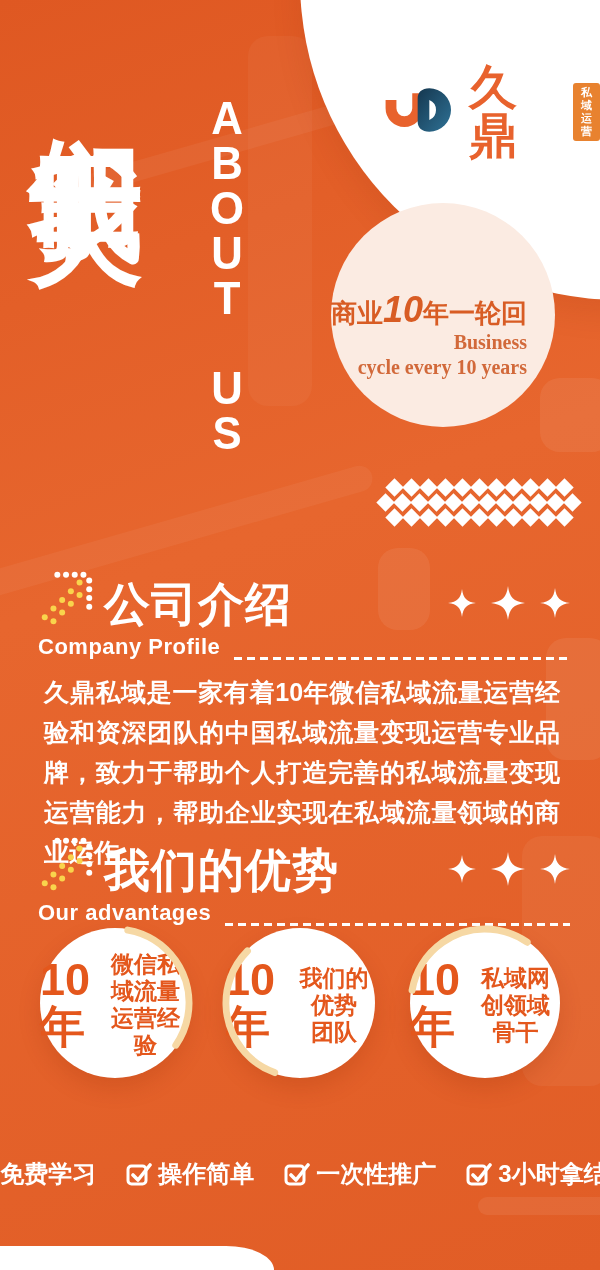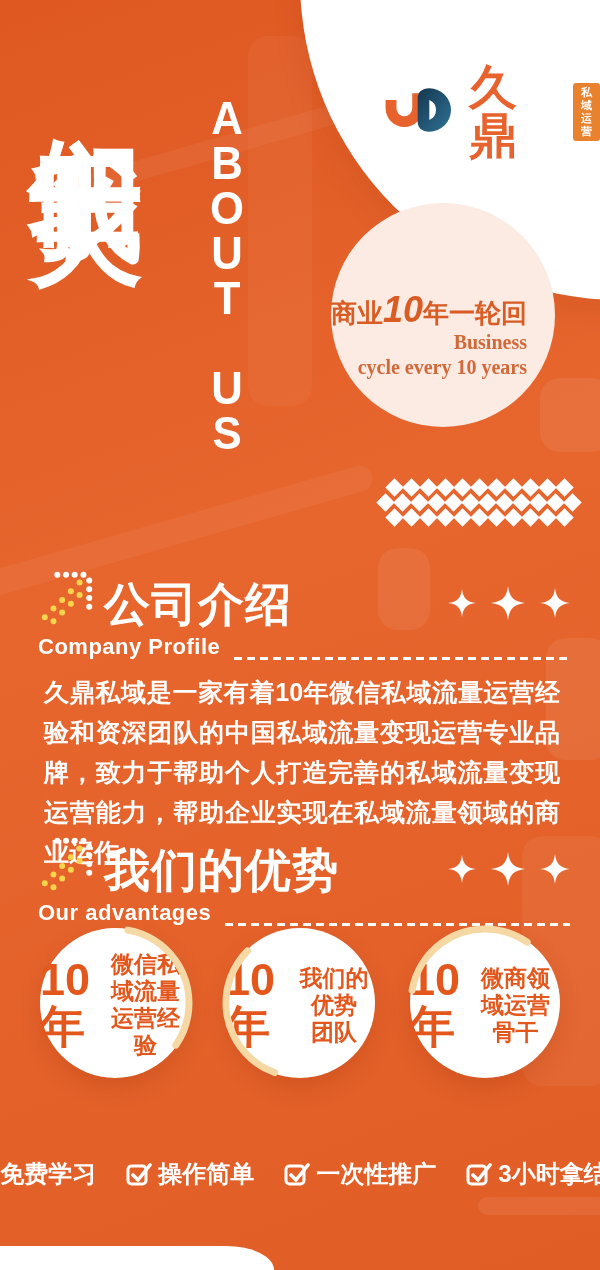--- a/index.html
+++ b/index.html
@@ -286,21 +286,21 @@
           </div>
         </div>
         <svg class="adv-arc" width="164" height="164" viewBox="0 0 164 164">
           <circle cx="82" cy="82" r="74" fill="none" stroke="#F6D8A4" stroke-width="7" stroke-dasharray="148 318" stroke-linecap="round" transform="rotate(110 82 82)"></circle>
         </svg>
       </div>
       <div class="adv">
         <div class="adv-circle">
           <div class="adv-years">10年</div>
           <div class="adv-label">
-            <div>微商领域运营</div>
+            <div>私域网创领域</div>
             <div>骨干</div>
           </div>
         </div>
         <svg class="adv-arc" width="164" height="164" viewBox="0 0 164 164">
           <circle cx="82" cy="82" r="74" fill="none" stroke="#F6D8A4" stroke-width="7" stroke-dasharray="148 318" stroke-linecap="round" transform="rotate(190 82 82)"></circle>
         </svg>
       </div>
     </div>
 
 

